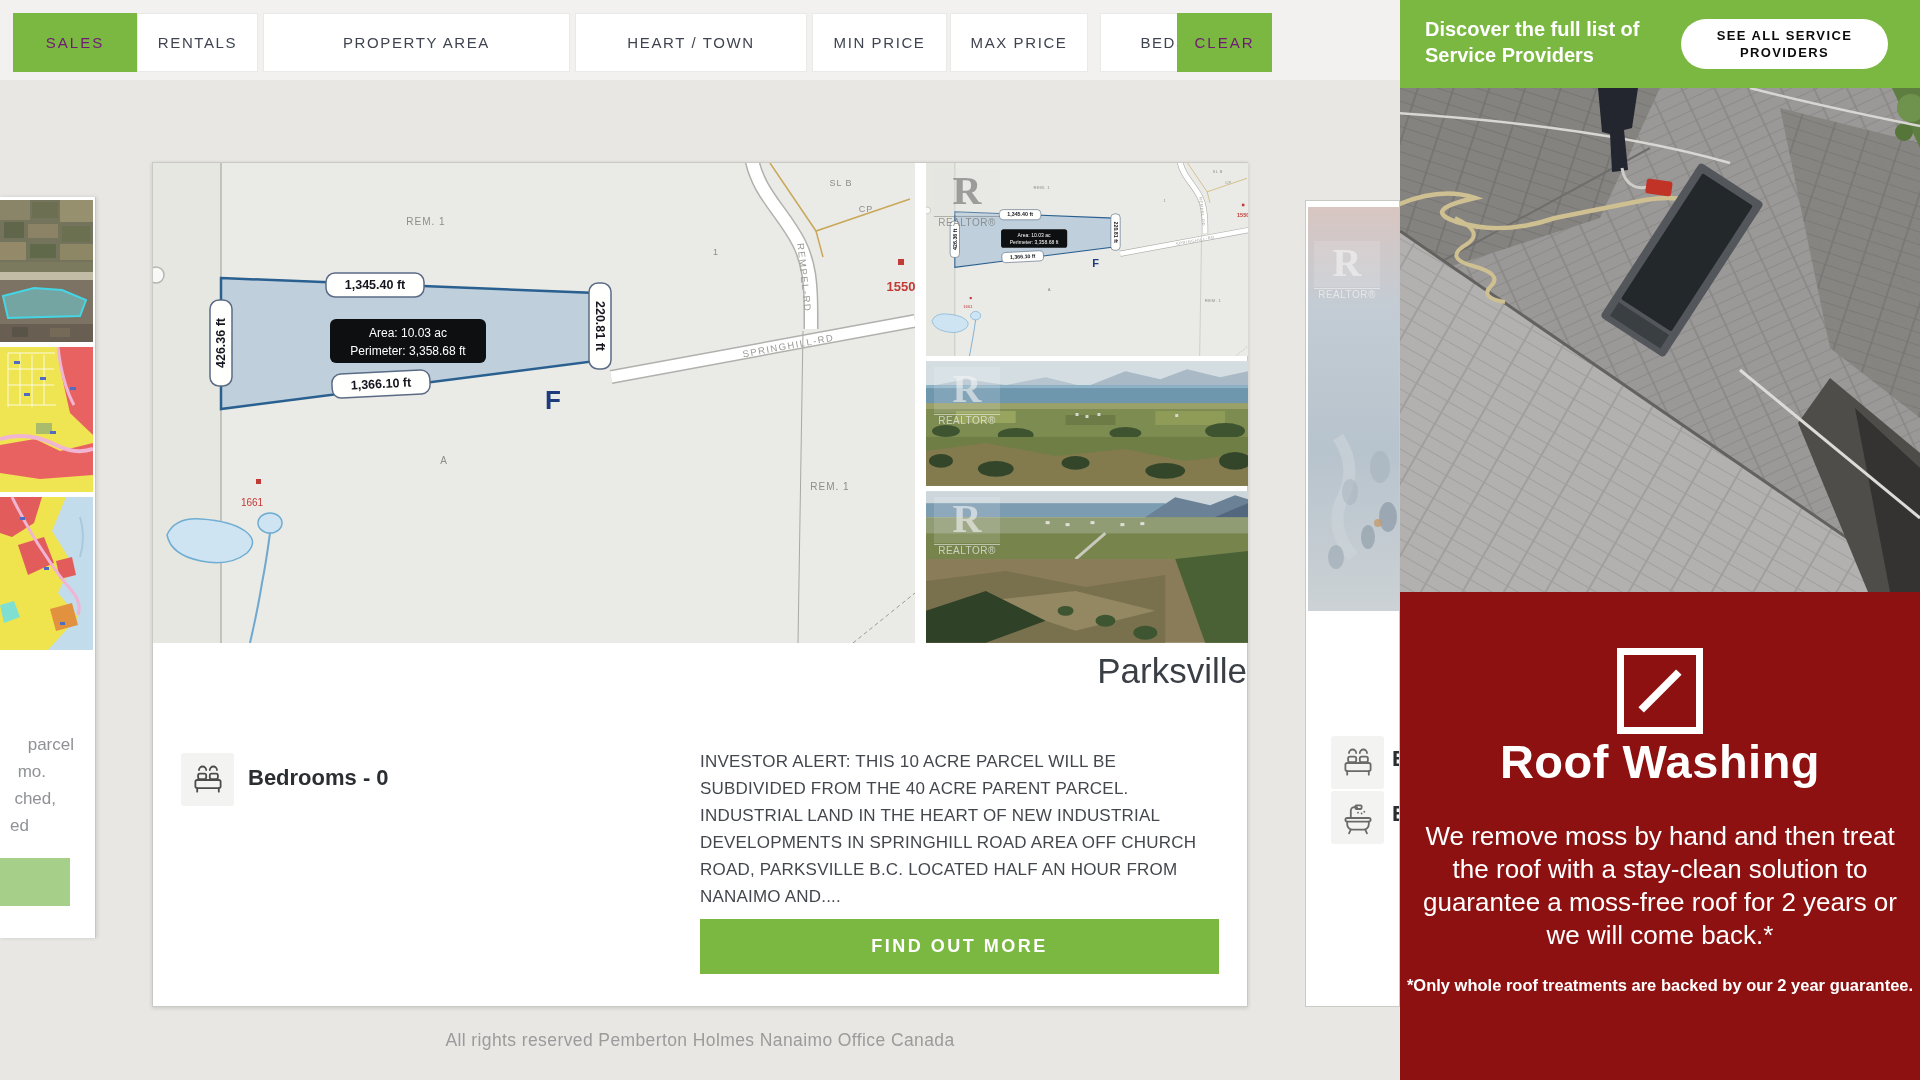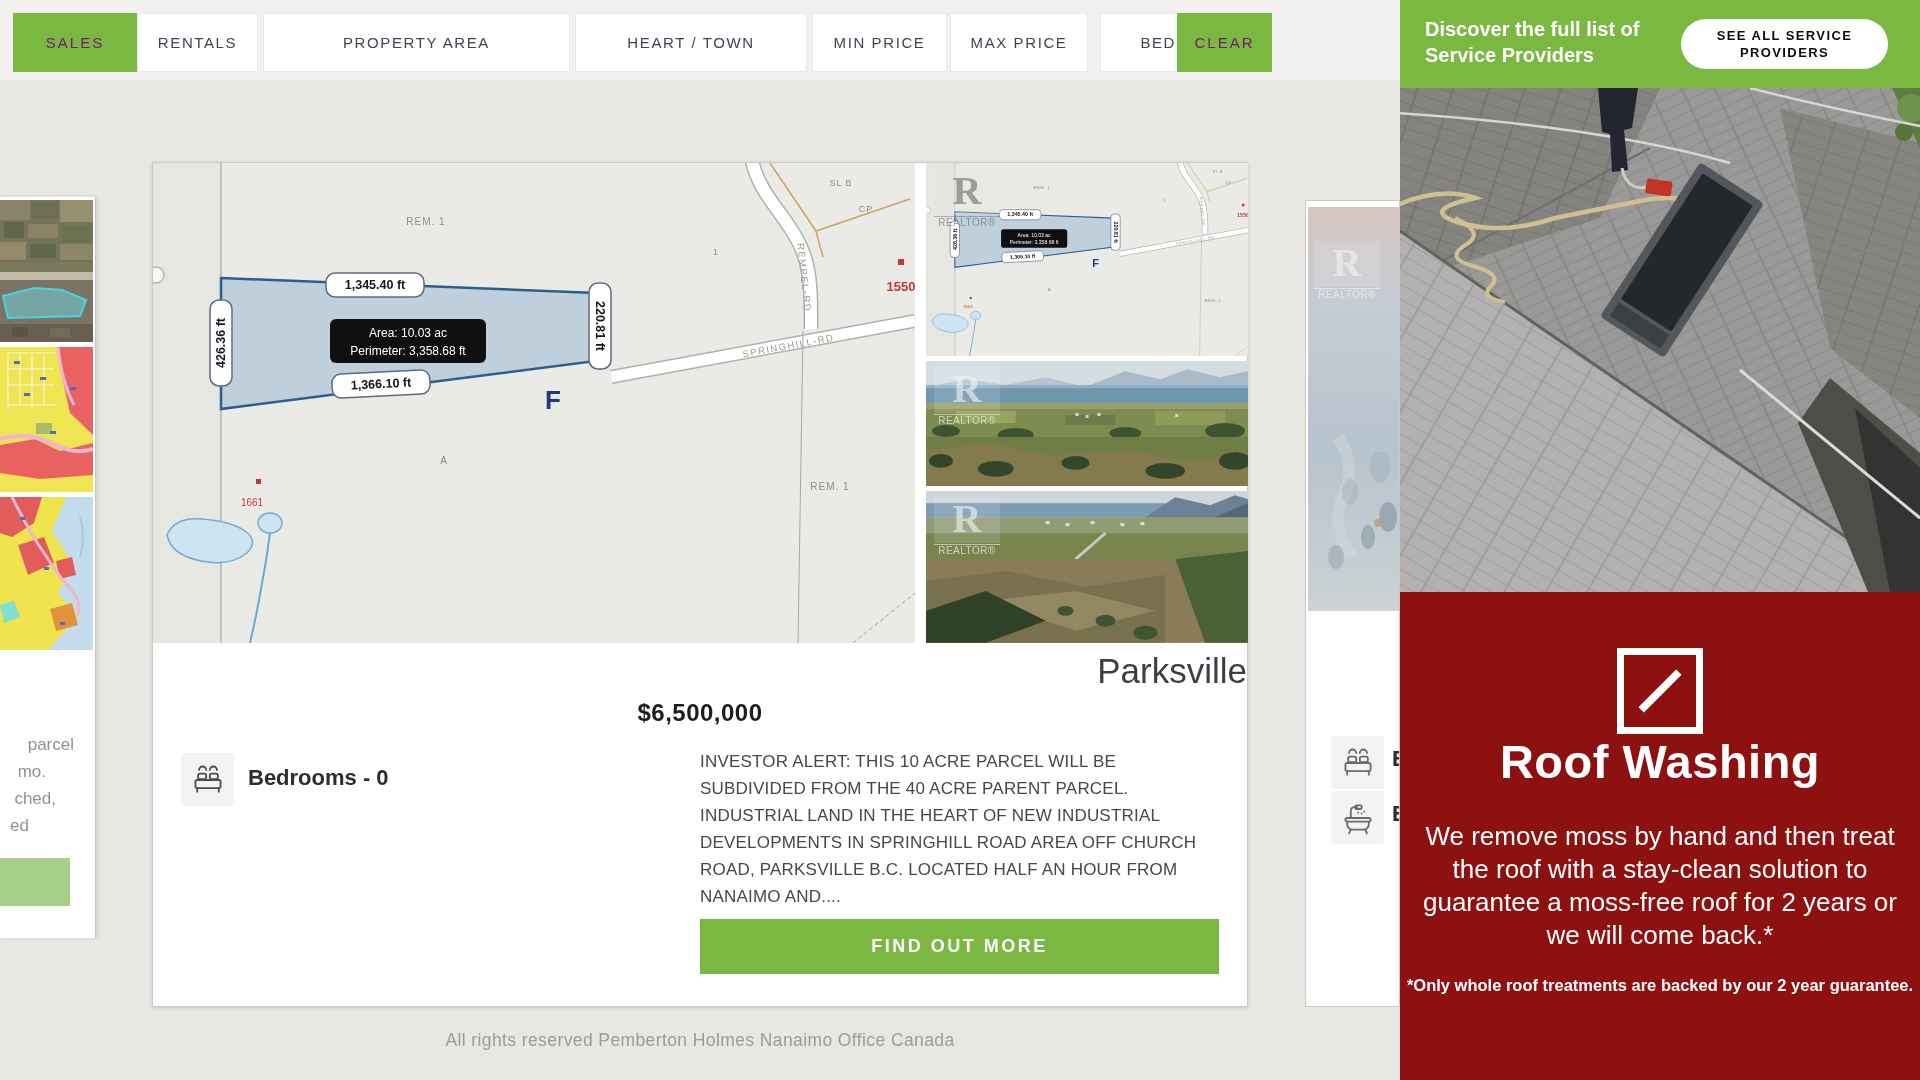--- a/index.html
+++ b/index.html
@@ -351,21 +351,20 @@
           <ellipse cx="220" cy="142" rx="12" ry="7" fill="#3d5530"></ellipse>
         <ellipse cx="140" cy="120" rx="8" ry="5" fill="#3d5530"></ellipse>
       </svg>
       <div class="wm light">
         <div class="wm-r">R</div>
         <div class="wm-label">REALTOR®</div>
       </div>
     </div>
 
     <div class="listing-title">Parksville</div>
-    <div class="listing-price">$6,500,000</div>
 
     <div class="bed-box">
       <svg width="36" height="36" viewBox="0 0 40 40">
         <g stroke="#4c4c4c" stroke-width="2" fill="none" stroke-linecap="round" stroke-linejoin="round">
           <path d="M10,9 a4,4 0 0 1 8,0"></path>
             <path d="M22,9 a4,4 0 0 1 8,0"></path>
           <rect x="9" y="13" width="9" height="6" rx="2"></rect>
             <rect x="22" y="13" width="9" height="6" rx="2"></rect>
           <rect x="6" y="20" width="28" height="9" rx="2"></rect>
           <path d="M8,29 v4 M32,29 v4"></path>

